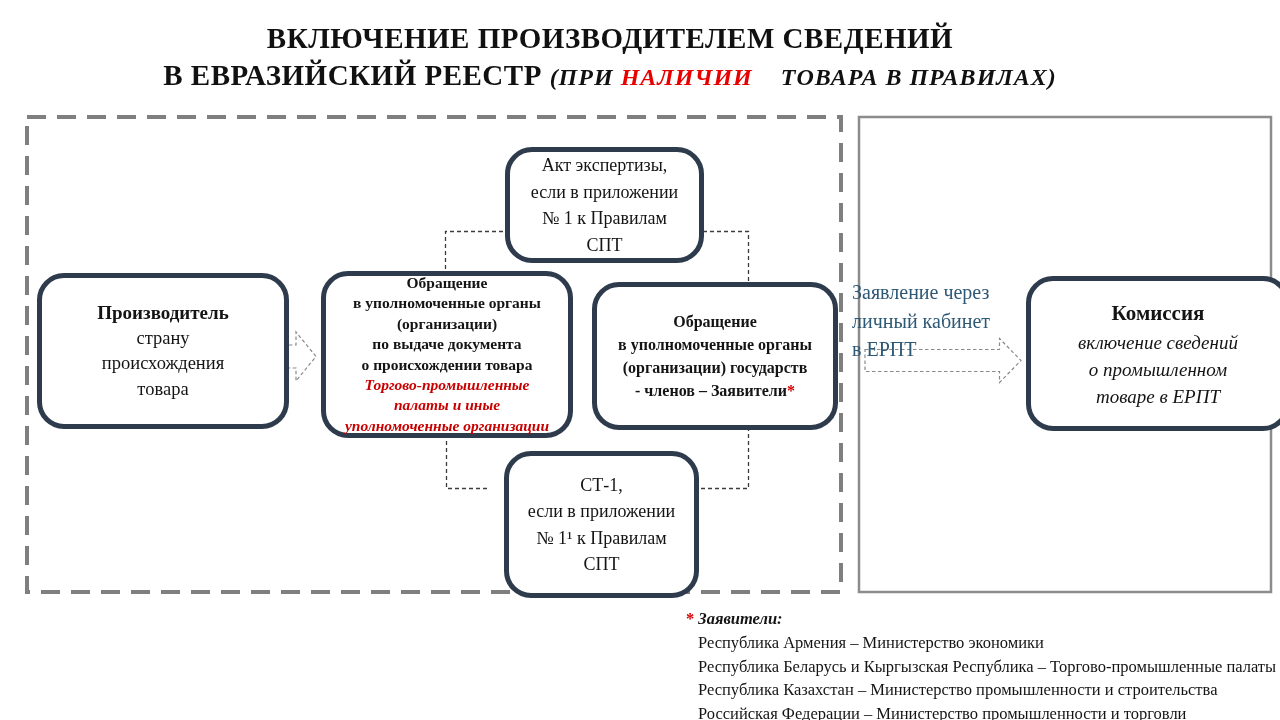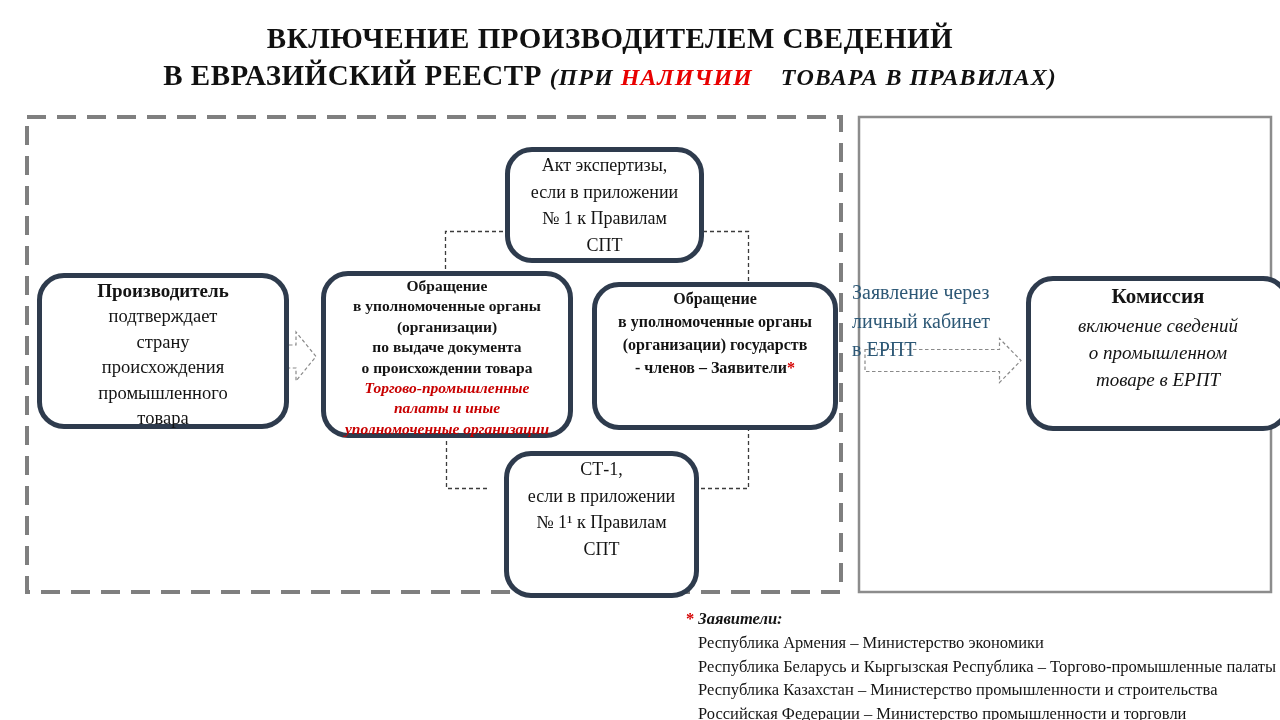--- a/index.html
+++ b/index.html
@@ -12,21 +12,21 @@
   .title-line1 { font-size:29px; font-weight:bold; letter-spacing:0.5px; line-height:36px; color:#111; }
   .title-line2 { font-size:29px; font-weight:bold; letter-spacing:0.5px; line-height:38px; color:#111; white-space:nowrap; }
   .title-paren { font-style:italic; font-size:24px; letter-spacing:1px; }
   .title-red   { font-style:italic; font-size:24px; letter-spacing:1px; color:#e80000; margin-left:7px; margin-right:28px; }
   
   .underlay { position:absolute; left:0; top:0; width:1280px; height:720px; z-index:1; }
   
   .node {
     position:absolute; box-sizing:border-box; z-index:2;
     border:5.5px solid #2e3b4d; border-radius:27px; background:#ffffff;
-    display:flex; flex-direction:column; text-align:center;
+    display:flex; flex-direction:column; justify-content:center; text-align:center;
   }
   .node-producer      { left:37px;  top:273px; width:252px; height:156px; }
   .node-producer .ttl { font-size:19px; font-weight:bold; line-height:26px; }
   .node-producer .ln  { font-size:18.5px; line-height:25.5px; }
 
   .node-appeal-issuing { left:321px; top:271px; width:252px; height:167px; }
   .node-appeal-issuing .ln  { font-size:15.5px; font-weight:bold; line-height:20.4px; }
   .node-appeal-issuing .red { font-size:15.5px; font-weight:bold; font-style:italic; line-height:20.4px; color:#c80000; }
 
   .node-expertise { left:505px; top:147px; width:199px; height:116px; }
@@ -72,24 +72,22 @@
     <path d="M703,231.5 H748.5 V288" fill="none" stroke="#3c3c3c" stroke-width="1.3" stroke-dasharray="4 3"></path>
     <path d="M446.5,434 V488.5 H490" fill="none" stroke="#3c3c3c" stroke-width="1.3" stroke-dasharray="4 3"></path>
     <path d="M680,488.5 H748.5 V426" fill="none" stroke="#3c3c3c" stroke-width="1.3" stroke-dasharray="4 3"></path>
 
     <path d="M247,345 H296 V332 L316,356.5 L296,381 V368 H247 Z" fill="#ffffff" stroke="#8a8a8a" stroke-width="1.2" stroke-dasharray="3.5 2.5"></path>
     <path d="M865,349.5 H999.5 V338.5 L1021,360.5 L999.5,382.5 V371.5 H865 Z" fill="#ffffff" stroke="#8a8a8a" stroke-width="1.2" stroke-dasharray="3.5 2.5"></path>
   </svg>
 
   <div class="node node-producer">
     <div class="ttl">Производитель</div>
-    <div class="ln">подтверждает</div>
     <div class="ln">страну</div>
     <div class="ln">происхождения</div>
-    <div class="ln">промышленного</div>
     <div class="ln">товара</div>
   </div>
 
   <div class="node node-appeal-issuing">
     <div class="ln">Обращение</div>
     <div class="ln">в уполномоченные органы</div>
     <div class="ln">(организации)</div>
     <div class="ln">по выдаче документа</div>
     <div class="ln">о происхождении товара</div>
     <div class="red">Торгово-промышленные</div>

